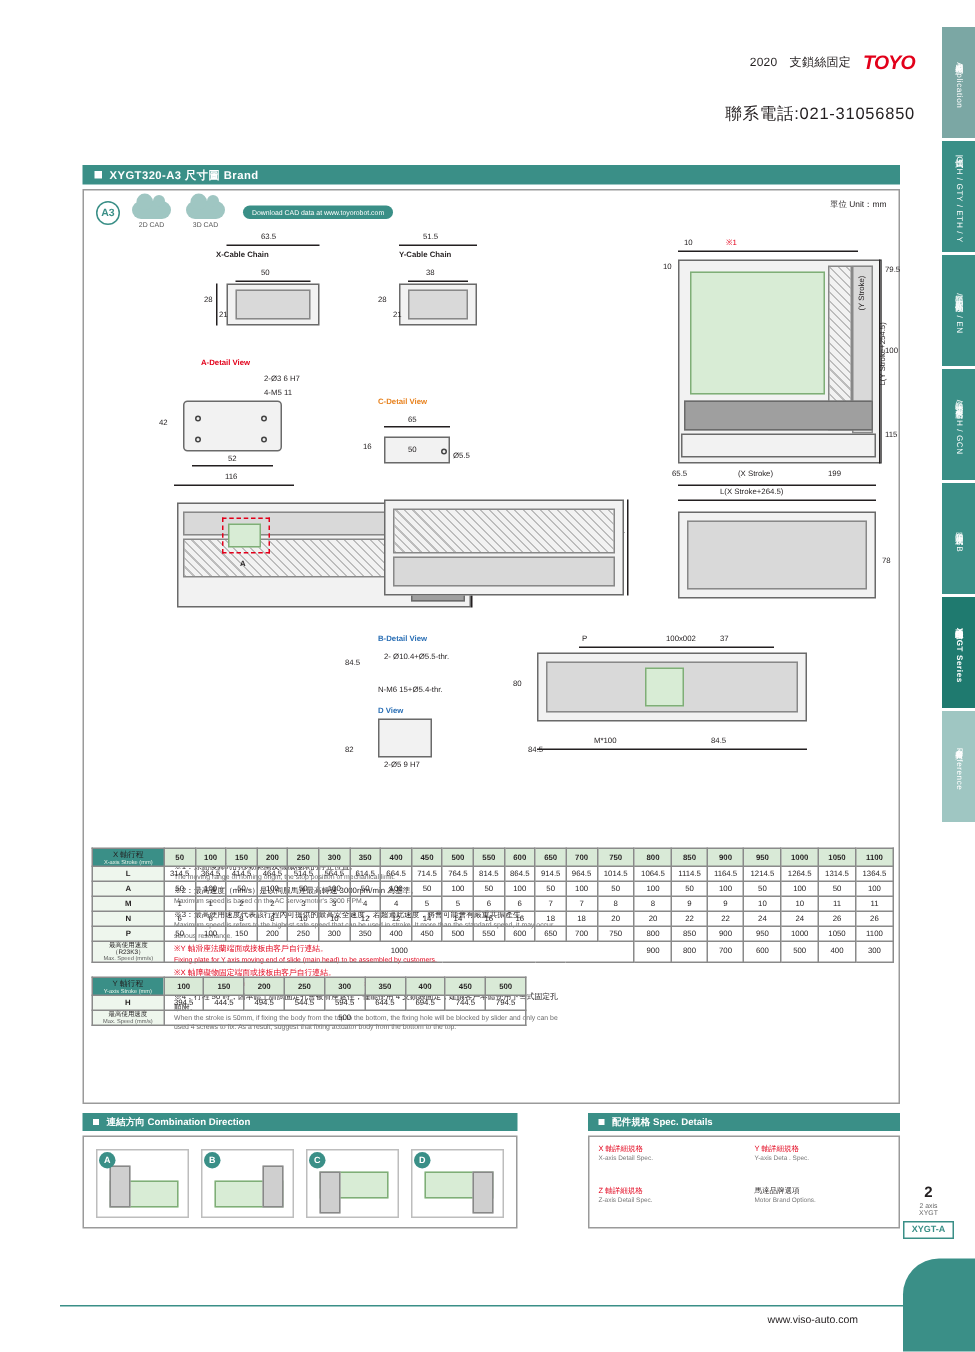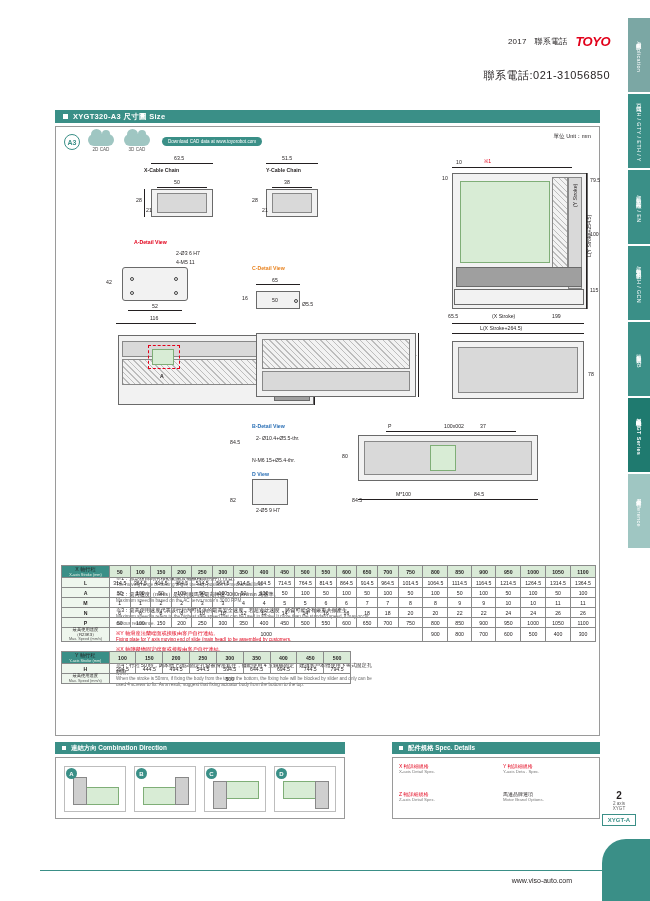--- a/index.html
+++ b/index.html
@@ -157,39 +157,39 @@
   }
   .footer-line { position:absolute; left:40px; right:40px; bottom:30px; height:0.6px; background:#3a8f87; }
   .footer-url { position:absolute; right:78px; bottom:17px; font-size:7px; color:#231f20; }
 </style>
 </head>
 <body>
 
 <div class="page">
 
   <div class="top-head">
-    <span class="yr">2017</span>
-    <span class="yr">聯系電話</span>
+    <span class="yr">2020</span>
+    <span class="yr">支鎖絲固定</span>
     <span class="logo">TOYO</span>
   </div>
   <div class="phone">聯系電話:021-31056850</div>
 
   <div class="rtabs">
     <div class="rtab t1">應用範例 Application</div>
     <div class="rtab t2">一體式 GTH / GTY / ETH / Y</div>
     <div class="rtab t3">單軸 一般/高剛性 EB / EN</div>
     <div class="rtab t4">單軸 緊湊/耐塵 GCH / GCN</div>
     <div class="rtab t5">單軸 皮帶式 ECB</div>
     <div class="rtab t6">兩軸組合 XYGT Series</div>
     <div class="rtab t7">參考資料 Reference</div>
   </div>
 
   <div class="sec-title">
     <span class="dot"></span>
-    <span>XYGT320-A3 尺寸圖 Size</span>
+    <span>XYGT320-A3 尺寸圖 Brand</span>
   </div>
 
   <div class="frame">
 
     <div class="badges">
       <div class="a3">A3</div>
       <div class="cloud">
         <div class="c"></div>
         <div class="lab">2D CAD</div>
       </div>

